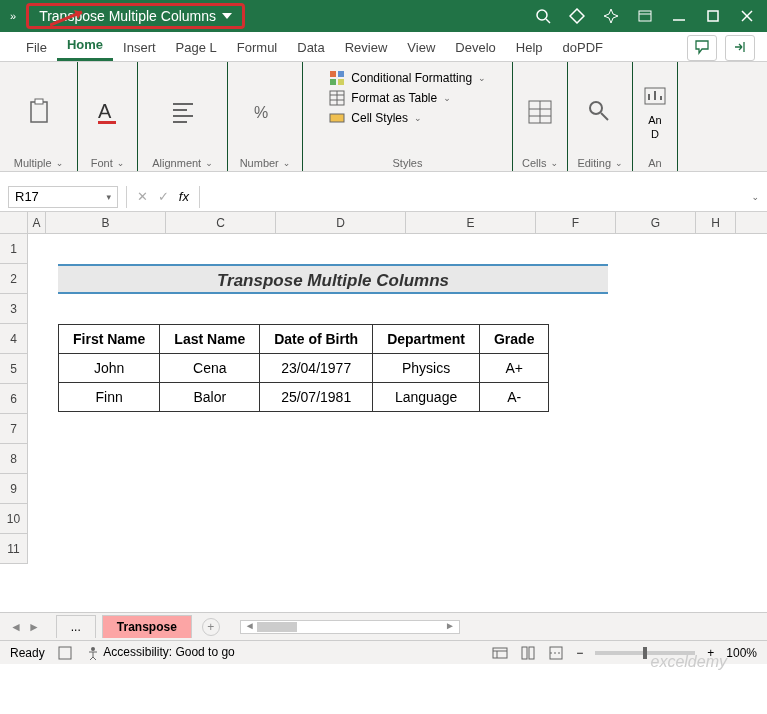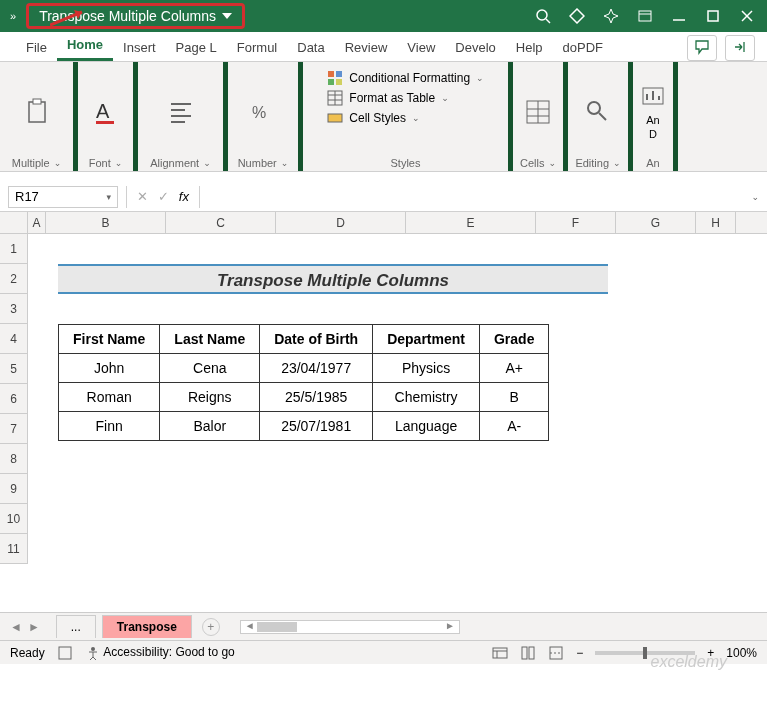--- a/index.html
+++ b/index.html
@@ -15,21 +15,21 @@
 
 
 .tabs { height: 30px; display: flex; align-items: flex-end; padding-left: 16px; font-size: 13px; background: #fff; border-bottom: 1px solid #d0d0d0; }
 .tab { padding: 6px 10px; color: #444; cursor: pointer; }
 .tab.active { color: #217346; border-bottom: 3px solid #217346; font-weight: 600; }
 .tabs .right { margin-left: auto; display: flex; gap: 8px; padding-right: 12px; align-items: center; }
 .tabs .icon-btn { border: 1px solid #ccc; padding: 3px 6px; border-radius: 3px; font-size: 11px; }
 
 
 .ribbon { height: 110px; background: #f3f2f1; border-bottom: 1px solid #d0d0d0; display: flex; font-size: 12px; }
-.group { border-right: 5px solid #14532d; padding: 6px 8px 2px 8px; display: flex; flex-direction: column; align-items: center; justify-content: space-between; }
+.group { border-right: 1px solid #14532d; padding: 6px 8px 2px 8px; display: flex; flex-direction: column; align-items: center; justify-content: space-between; }
 .group-label { font-size: 11px; color: #666; margin-top: 2px; display: flex; align-items: center; gap: 4px; }
 .group-body { flex: 1; display: flex; flex-direction: column; align-items: center; justify-content: center; gap: 2px; }
 .ribbon-big { display: flex; flex-direction: column; align-items: center; gap: 2px; }
 .ribbon-big svg { width: 28px; height: 28px; }
 .styles-list { display: flex; flex-direction: column; gap: 4px; align-items: flex-start; padding: 2px 4px; }
 .styles-list .row { display: flex; align-items: center; gap: 6px; font-size: 12px; }
 .dropdown-caret { font-size: 9px; color: #666; }
 
 
 .formula-bar { height: 30px; border-bottom: 1px solid #d0d0d0; display: flex; align-items: center; font-size: 13px; margin-top: 10px; }
@@ -319,27 +319,20 @@
         <th>Grade</th>
       </tr>
       <tr>
             <td>John</td>
             <td>Cena</td>
             <td>23/04/1977</td>
             <td>Physics</td>
             <td>A+</td>
           </tr>
       <tr>
-            <td>Roman</td>
-            <td>Reigns</td>
-            <td>25/5/1985</td>
-            <td>Chemistry</td>
-            <td>B</td>
-          </tr>
-      <tr>
             <td>Finn</td>
             <td>Balor</td>
             <td>25/07/1981</td>
             <td>Language</td>
             <td>A-</td>
           </tr>
     </tbody>
       </table>
   </div>
 </div>

